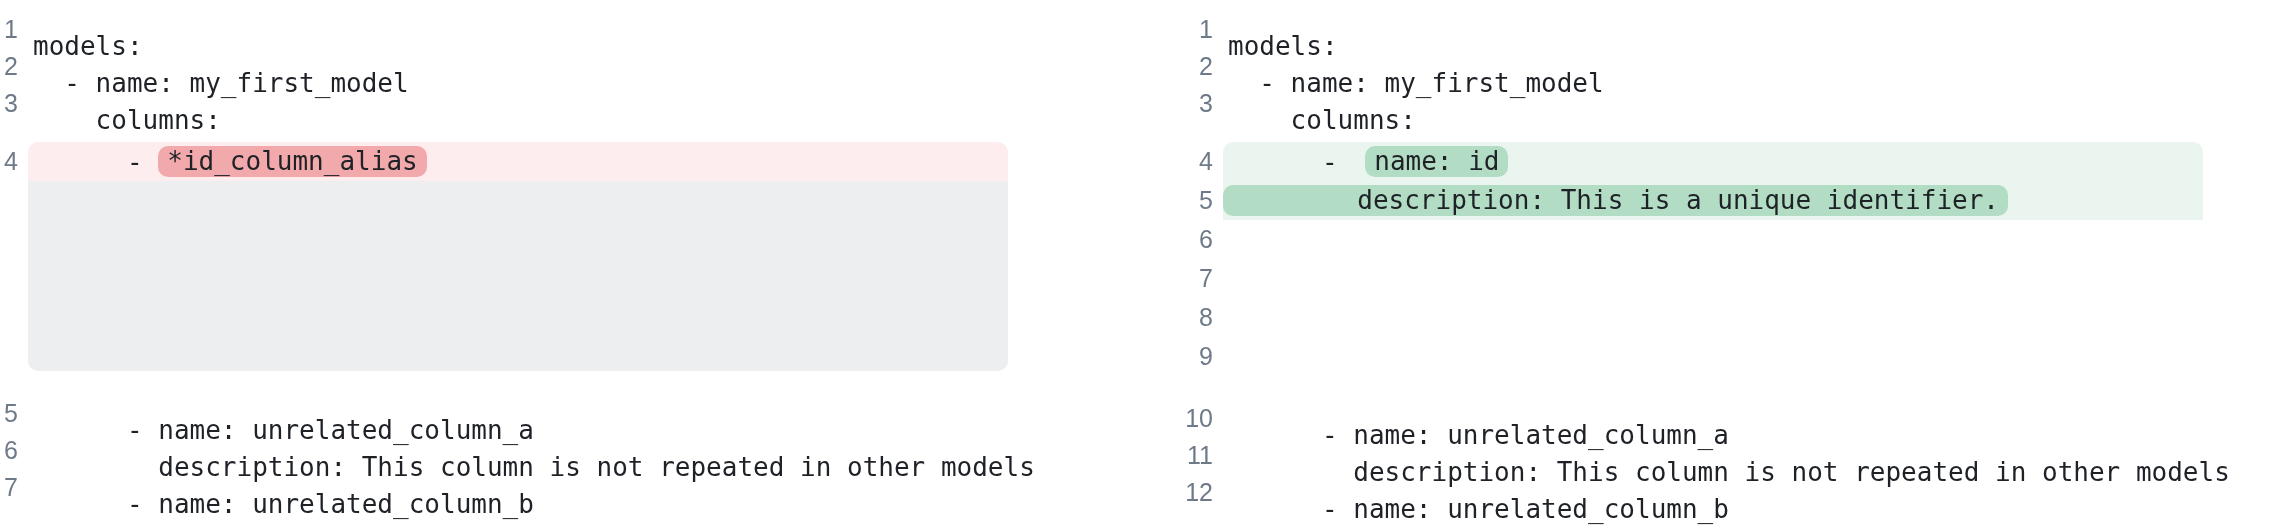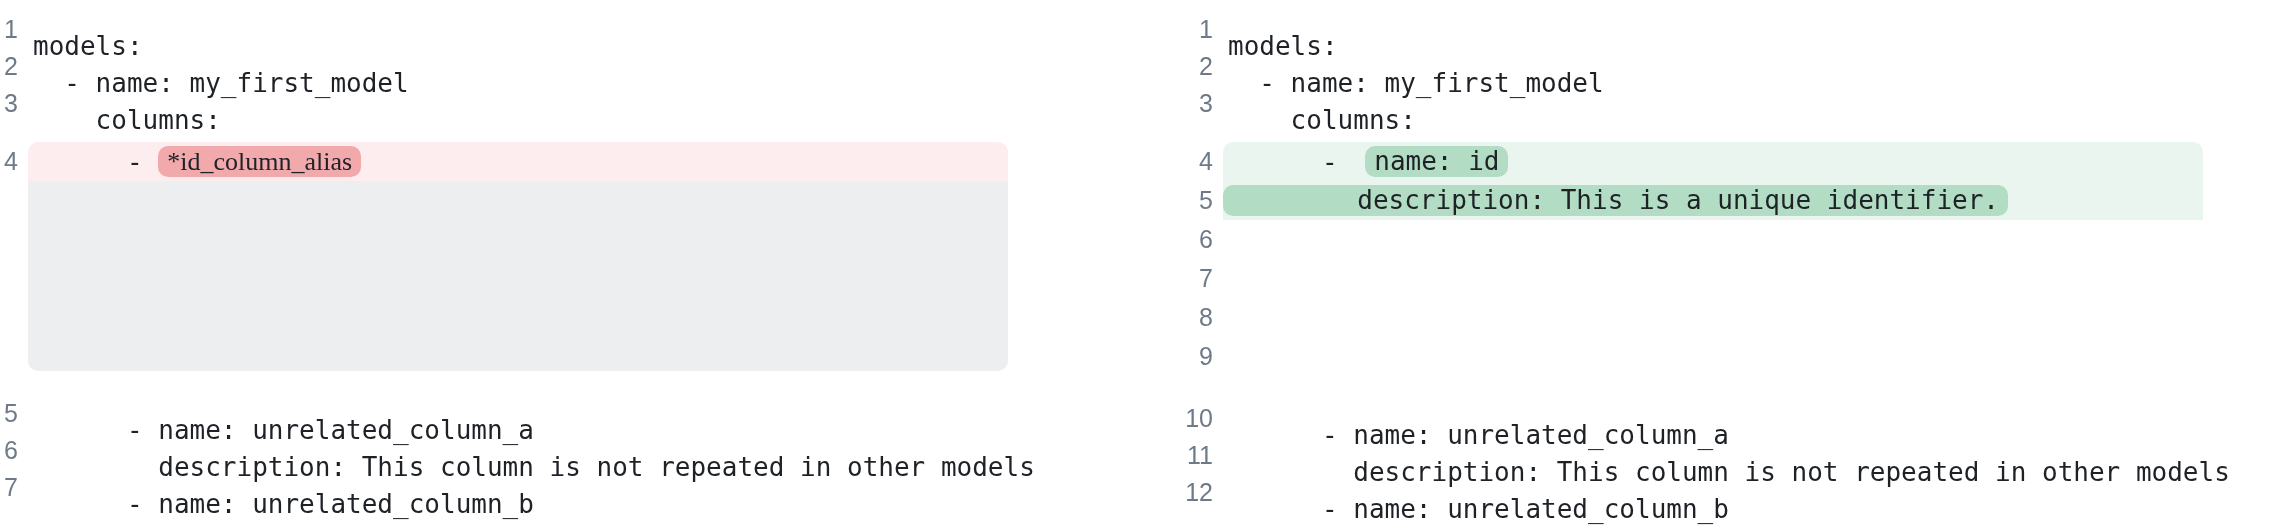--- a/index.html
+++ b/index.html
@@ -59,21 +59,21 @@
     border-radius: 0 0 10px 10px;
   }
 
   .pill {
     display: inline-block;
     line-height: 31px;
     padding: 0 9px;
     border-radius: 10px;
     white-space: pre;
   }
-  .pill-red   { background: #f2a9ac; font-family: Liberation Serif, serif; }
+  .pill-red   { background: #f2a9ac; }
   .pill-green { background: #b2ddc4; margin-left: 12px; }
   .pill-full  { margin-left: -5px; }
 </style>
 </head>
 <body>
 
 <div class="diff">
 
   <section class="pane pane-left">
 

